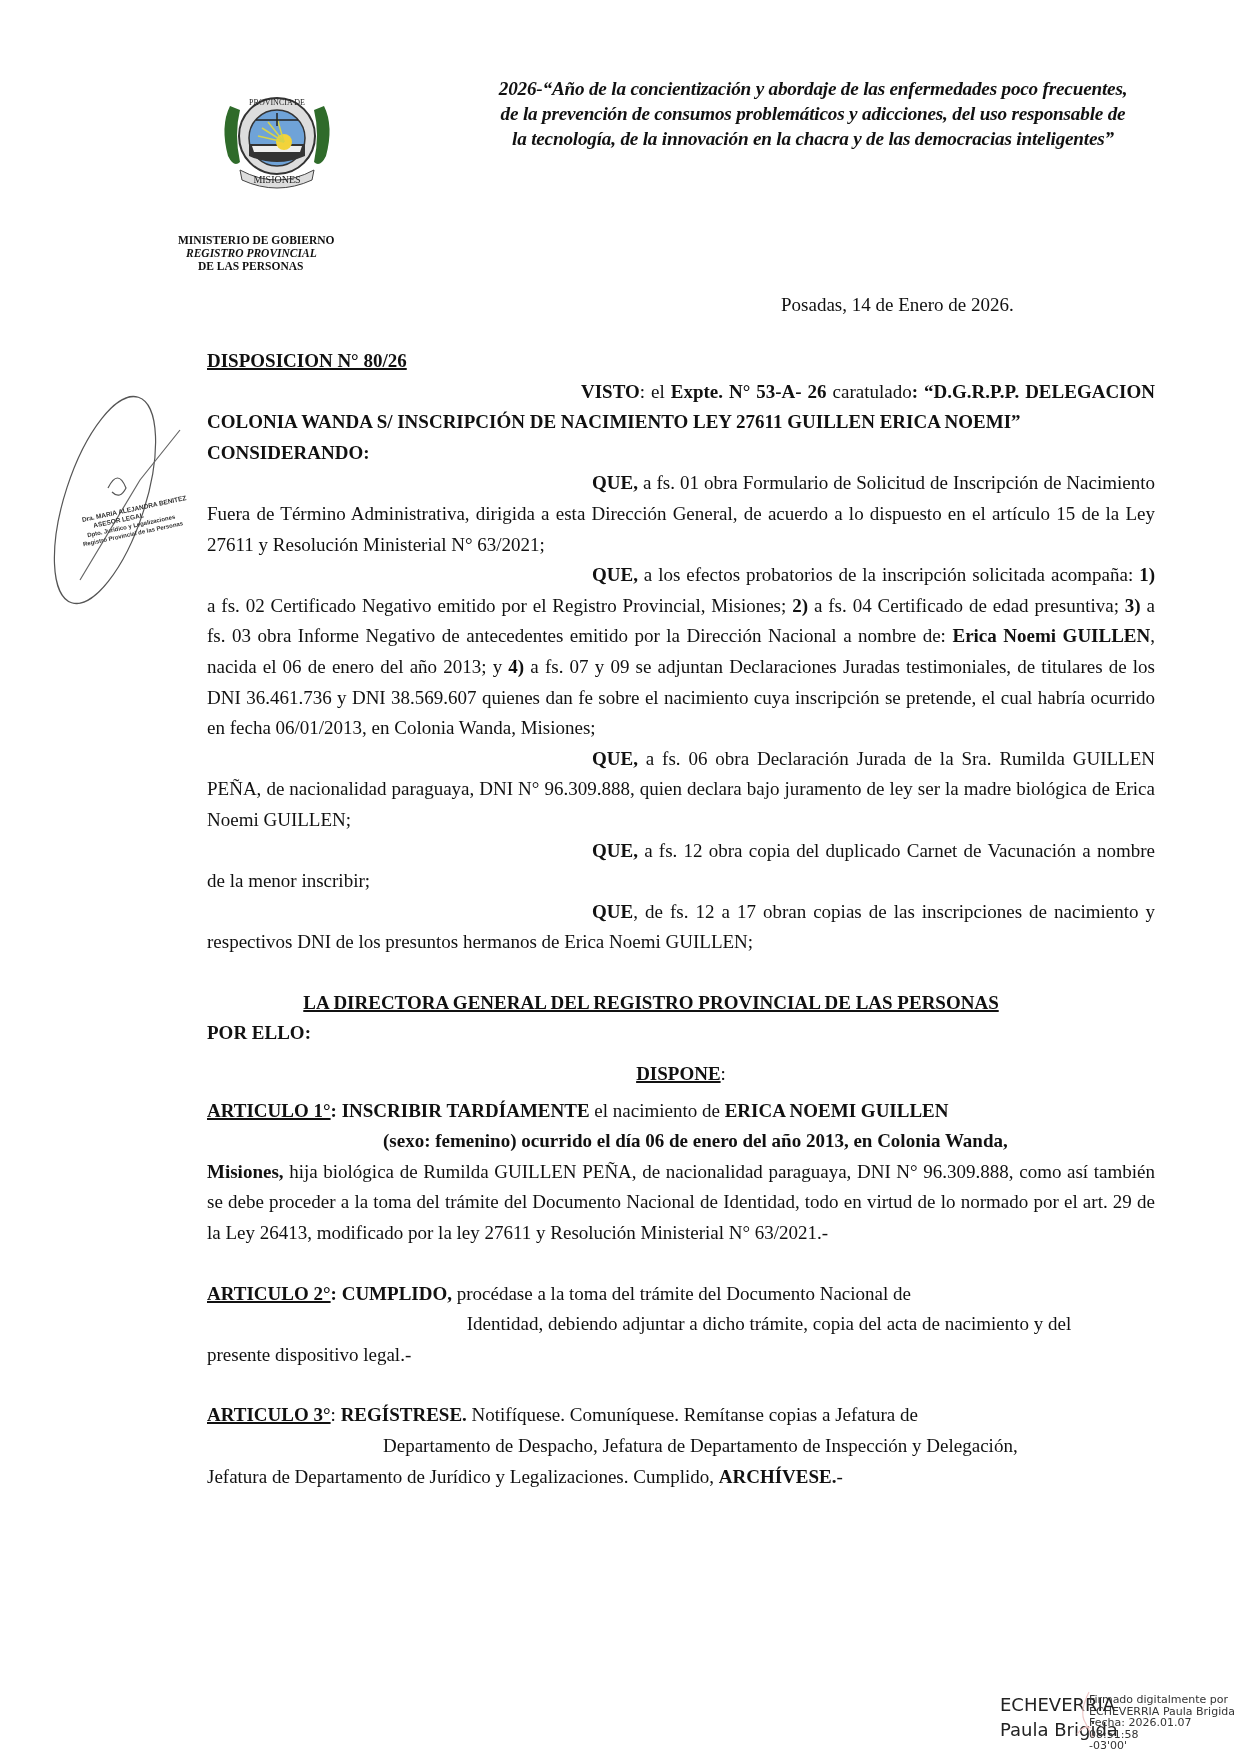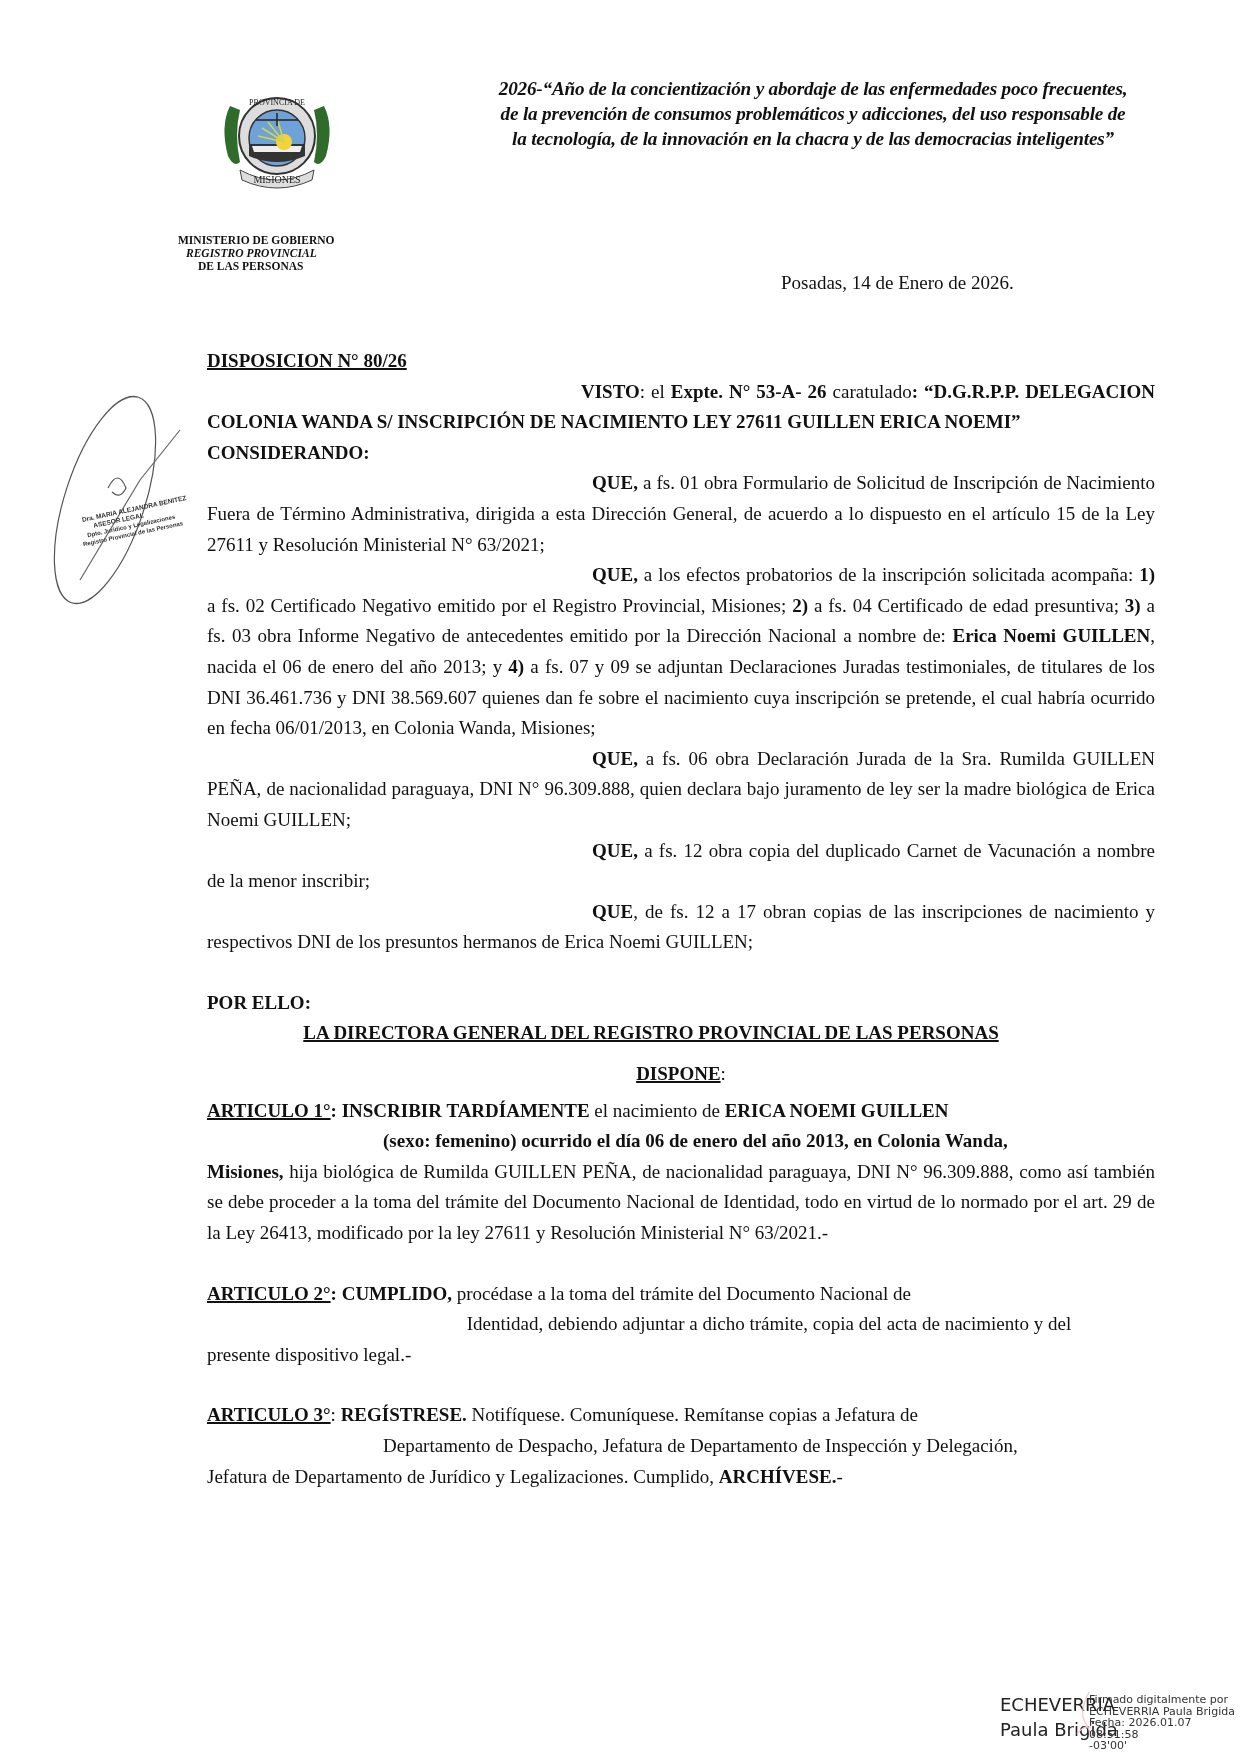--- a/index.html
+++ b/index.html
@@ -8,21 +8,21 @@
   .abs { position: absolute; }
 
   
   .seal { left: 212px; top: 86px; width: 130px; height: 106px; }
   .ministry { left: 178px; top: 190px; width: 180px; font-weight: bold; font-size: 11.5px; line-height: 13px; margin-top: 44px; }
   .ministry div:nth-child(2) { padding-left: 8px; font-style: italic; }
   .ministry div:nth-child(3) { padding-left: 20px; }
   .motto { left: 452px; top: 76px; width: 722px; text-align: center; font-style: italic; font-weight: bold;
            font-size: 19.2px; line-height: 25px; letter-spacing: -0.2px; }
 
-  .date { left: 781px; top: 272px; font-size: 19px; }
+  .date { left: 781px; top: 294px; font-size: 19px; }
 
   
   .body { left: 207px; width: 948px; font-size: 19px; line-height: 30.6px; text-align: justify; }
   .ul-bold { font-weight: bold; text-decoration: underline; text-decoration-thickness: 2px; }
   .b { font-weight: bold; }
   .indent-que { display: inline-block; width: 385px; }
   .para { margin: 0; }
   .center { text-align: center; }
 
   .art { margin: 0; }
@@ -106,24 +106,24 @@
     <span class="indent-que"></span><span class="b">QUE,</span><span> a fs. 06 obra Declaración Jurada de la Sra. Rumilda GUILLEN PEÑA, de nacionalidad paraguaya, DNI N° 96.309.888, quien declara bajo juramento de ley ser la madre biológica de Erica Noemi GUILLEN;</span>
   </p>
   <p class="para">
     <span class="indent-que"></span><span class="b">QUE,</span><span> a fs. 12 obra copia del duplicado Carnet de Vacunación a nombre de la menor inscribir;</span>
   </p>
   <p class="para">
     <span class="indent-que"></span><span class="b">QUE</span><span>, de fs. 12 a 17 obran copias de las inscripciones de nacimiento y respectivos DNI de los presuntos hermanos de Erica Noemi GUILLEN;</span>
   </p>
 
   <div style="height:30px"></div>
-  <p class="para b">POR ELLO:</p>
   <p class="para center" style="padding-right:60px">
     <span class="ul-bold">LA  DIRECTORA GENERAL DEL REGISTRO PROVINCIAL DE LAS PERSONAS</span>
   </p>
+  <p class="para b">POR ELLO:</p>
   <p class="para center" style="margin-top:10px">
     <span class="ul-bold">DISPONE</span><span>:</span>
   </p>
 
   <p class="art" style="margin-top:6px">
     <span class="ul-bold">ARTICULO 1°</span><span class="b">:</span><span class="b"> INSCRIBIR TARDÍAMENTE</span><span> el nacimiento de </span><span class="b">ERICA NOEMI GUILLEN</span>
     <span class="art-indent b">(sexo: femenino) ocurrido el día 06 de enero del año 2013, en Colonia Wanda,</span>
     <span class="b">Misiones,</span><span> hija biológica de Rumilda GUILLEN PEÑA, de nacionalidad paraguaya, DNI N° 96.309.888, como así también se debe proceder a la toma del trámite del Documento Nacional de Identidad, todo en virtud de lo normado por el art. 29 de la Ley 26413, modificado por la ley 27611 y Resolución Ministerial N° 63/2021.-</span>
   </p>
 

